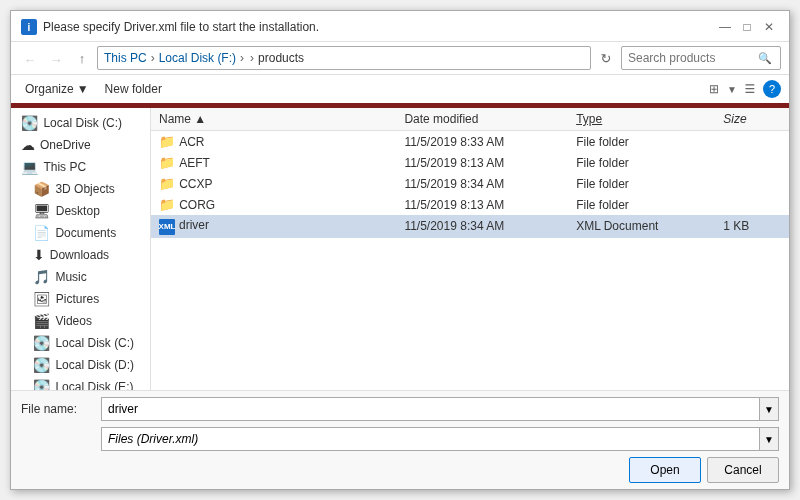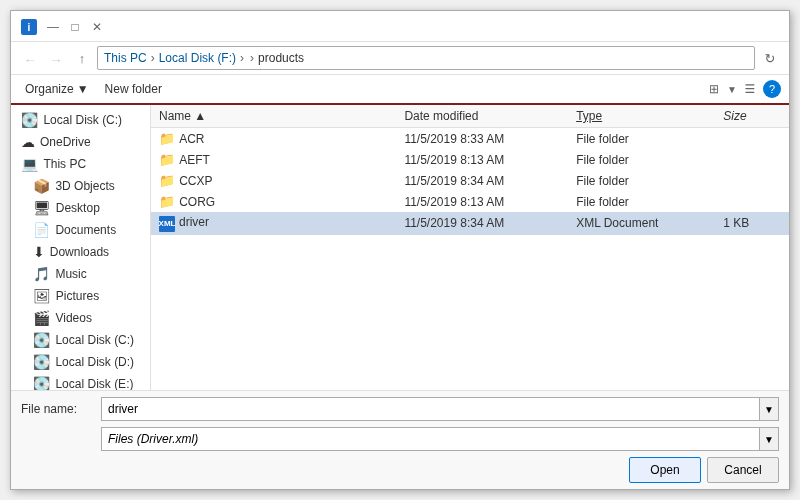--- a/index.html
+++ b/index.html
@@ -111,21 +111,21 @@
       width: 130px;
       background: transparent;
     }
     .search-icon { color: #666; font-size: 11px; }
 
     .toolbar {
       display: flex;
       align-items: center;
       padding: 3px 8px;
       gap: 4px;
-      border-bottom: 2px solid #7f1d1d;
+      border-bottom: 5px solid #7f1d1d;
       background: #fff;
     }
     .toolbar-btn {
       display: flex; align-items: center; gap: 3px;
       padding: 3px 6px;
       border: none; background: transparent;
       cursor: pointer;
       font-size: 12px; color: #333;
       border-radius: 2px;
     }
@@ -291,40 +291,45 @@
     ::-webkit-scrollbar-track { background: #f0f0f0; }
     ::-webkit-scrollbar-thumb { background: #c1c1c1; border-radius: 4px; }
   </style>
 </head>
 <body>
 
 <div class="dialog">
 
   <div class="title-bar">
     <span class="title-bar-icon">i</span>
+    <span class="title-text">Please specify Driver.xml file to start the installation.</span>
     <div class="title-controls">
       <button class="title-btn">—</button>
       <button class="title-btn">□</button>
       <button class="title-btn close">✕</button>
     </div>
   </div>
 
   <div class="address-bar">
     <button class="nav-btn disabled">←</button>
     <button class="nav-btn disabled">→</button>
     <button class="nav-btn">↑</button>
     <div class="breadcrumb">
       <span class="breadcrumb-item">This PC</span>
       <span class="breadcrumb-sep">›</span>
       <span class="breadcrumb-item">Local Disk (F:)</span>
       <span class="breadcrumb-sep">›</span>
       <span class="breadcrumb-sep">›</span>
       <span class="breadcrumb-current">products</span>
     </div>
     <button class="refresh-btn">↻</button>
+    <div class="search-box">
+      <input class="search-input" type="text" placeholder="Search products" style="">
+      <span class="search-icon">🔍</span>
+    </div>
   </div>
 
   <div class="toolbar">
     <button class="toolbar-btn">
       <span>Organize</span>
       <span>▼</span>
     </button>
     <button class="toolbar-btn">
       <span>New folder</span>
     </button>

